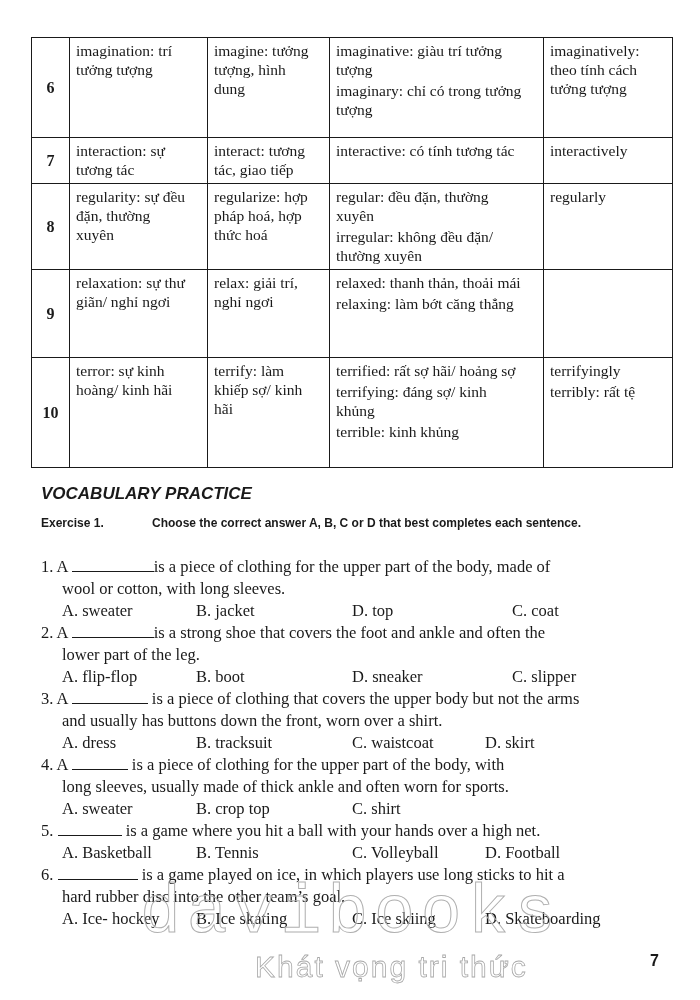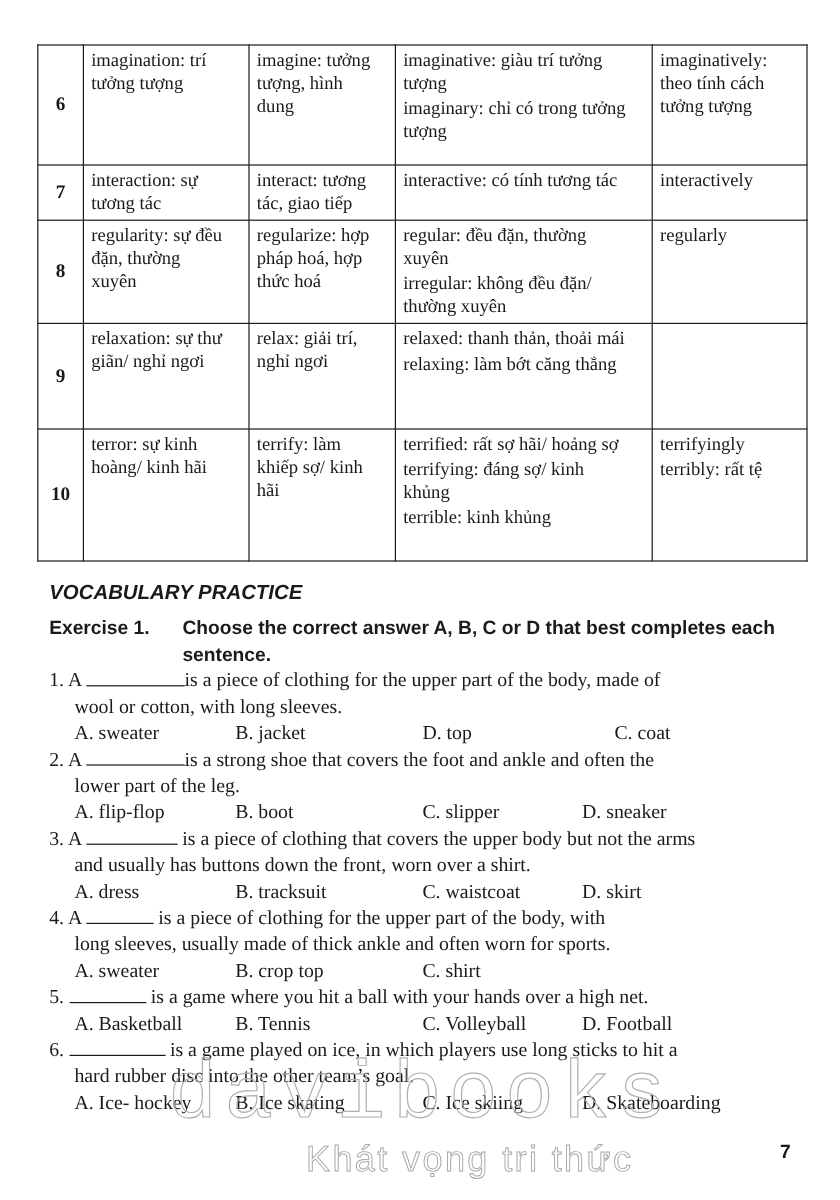--- a/index.html
+++ b/index.html
@@ -28,21 +28,21 @@
     tr.r6 td { height: 92px; } tr.r7 td { height: 36px; }
     tr.r8 td { height: 78px; } tr.r9 td { height: 80px; } tr.r10 td { height: 102px; }
 
     
     .section-title {
       position: absolute; left: 41px; top: 484px;
       font-family: "Liberation Sans", sans-serif; font-weight: bold; font-style: italic; font-size: 17px;
     }
     .exercise {
       position: absolute; left: 41px; top: 512px; width: 625px;
-      font-family: "Liberation Sans", sans-serif; font-weight: bold; font-size: 16px; line-height: 23px;
+      font-family: "Liberation Sans", sans-serif; font-weight: bold; font-size: 12px; line-height: 23px;
     }
     .exercise .ex-label { position: absolute; left: 0; top: 0; }
     .exercise .ex-text { margin-left: 111px; display: block; }
 
     .questions { position: absolute; left: 41px; top: 556px; width: 625px; font-size: 16.5px; line-height: 22px; }
     .question { position: relative; }
     .q-stem { text-align: justify; text-align-last: left; }
     .q-stem .cont { display: block; padding-left: 21px; }
     .blank { display: inline-block; border-bottom: 1.2px solid #1a1a1a; height: 15px; vertical-align: baseline; }
     .options { display: flex; padding-left: 21px; }
@@ -174,22 +174,22 @@
           <span class="opt b">B. jacket</span>
           <span class="opt d">D. top</span>
           <span class="opt c">C. coat</span>
         </div>
       </div>
       <div class="question">
         <div class="q-stem"><span>2. A</span> <span class="blank" style="width: 82px;"></span><span>is a strong shoe that covers the foot and ankle and often the</span><span class="cont">lower part of the leg.</span></div>
         <div class="options">
           <span class="opt a">A. flip-flop</span>
           <span class="opt b">B. boot</span>
+          <span class="opt d">D. sneaker</span>
           <span class="opt c">C. slipper</span>
-          <span class="opt d">D. sneaker</span>
         </div>
       </div>
       <div class="question">
         <div class="q-stem"><span>3. A</span> <span class="blank" style="width: 76px;"></span><span> is a piece of clothing that covers the upper body but not the arms</span><span class="cont">and usually has buttons down the front, worn over a shirt.</span></div>
         <div class="options">
           <span class="opt a">A. dress</span>
           <span class="opt b">B. tracksuit</span>
           <span class="opt c">C. waistcoat</span>
           <span class="opt d">D. skirt</span>
         </div>

